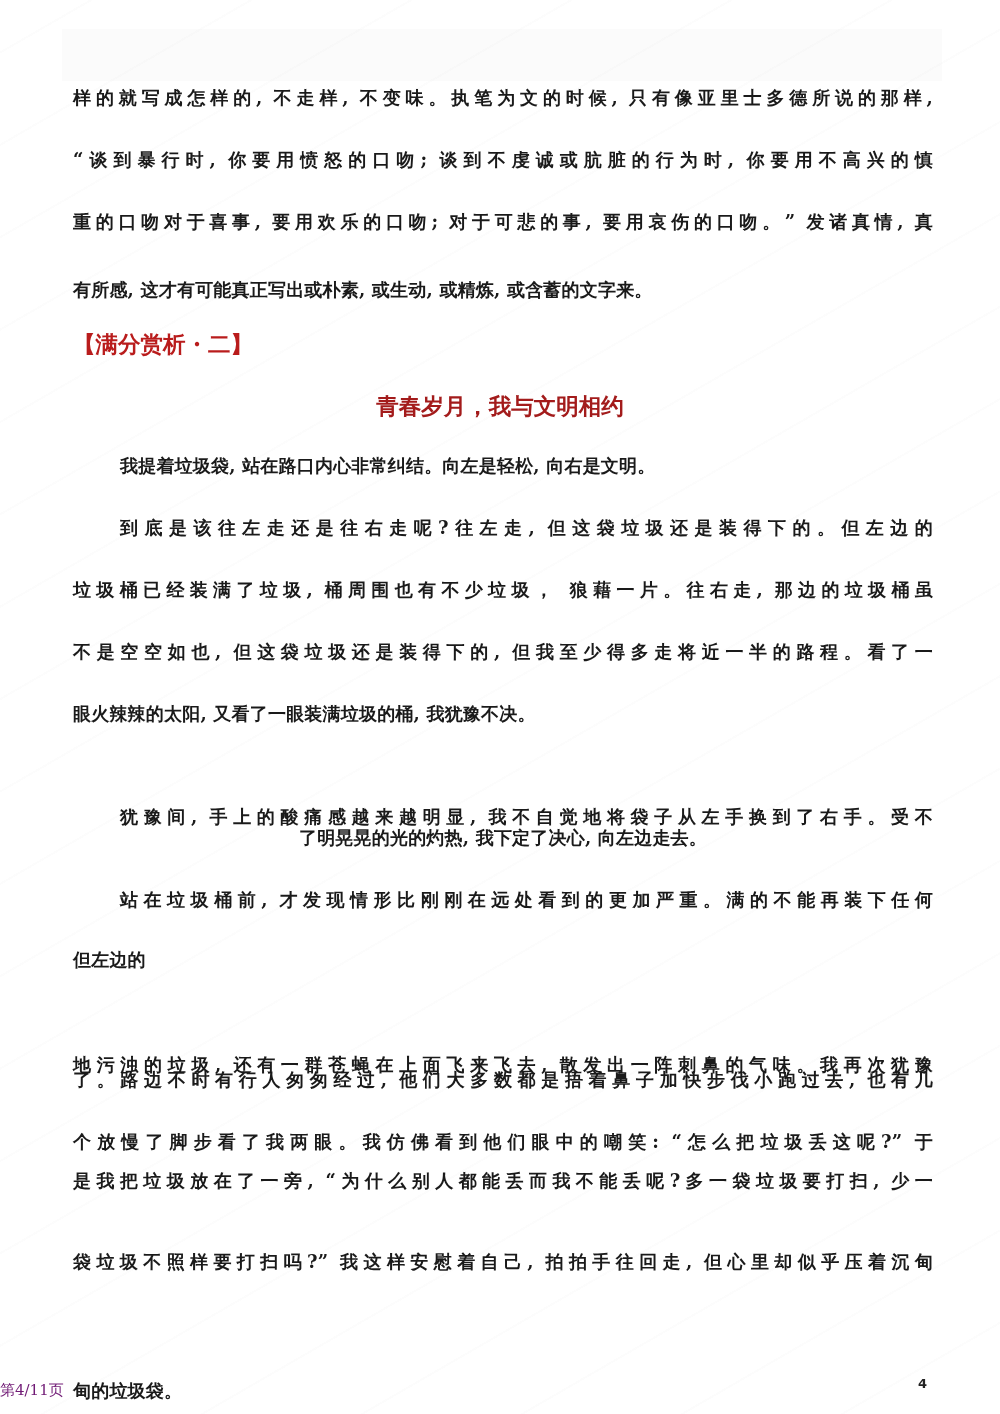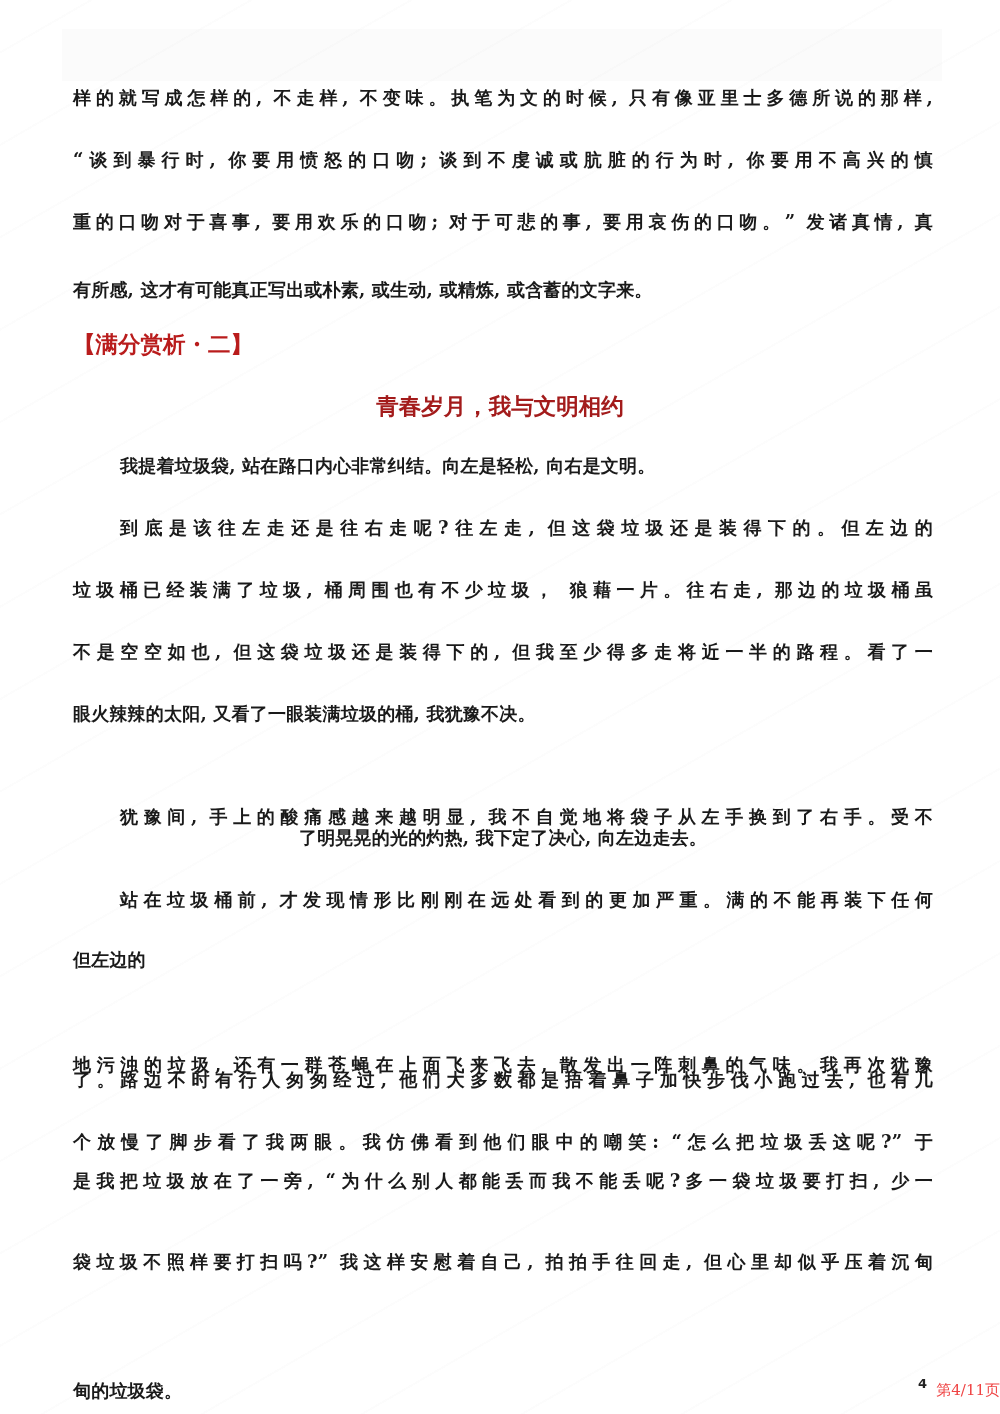--- a/index.html
+++ b/index.html
@@ -66,24 +66,24 @@
       font-weight: bold;
       line-height: 30px;
       color: #a31b1b;
       white-space: nowrap;
     }
     .page-footer {
       position: absolute;
       left: 0;
       width: 1000px;
       top: 1380px;
-      text-align: right;
+      text-align: left;
       font-size: 15px;
       line-height: 20px;
-      color: #ef4444;
+      color: #701a75;
     }
     .page-number {
       position: absolute;
       left: 918px;
       top: 1376px;
       font-family: "DejaVu Sans", "Liberation Sans", sans-serif;
       font-size: 13px;
       font-weight: bold;
       color: #222;
     }

